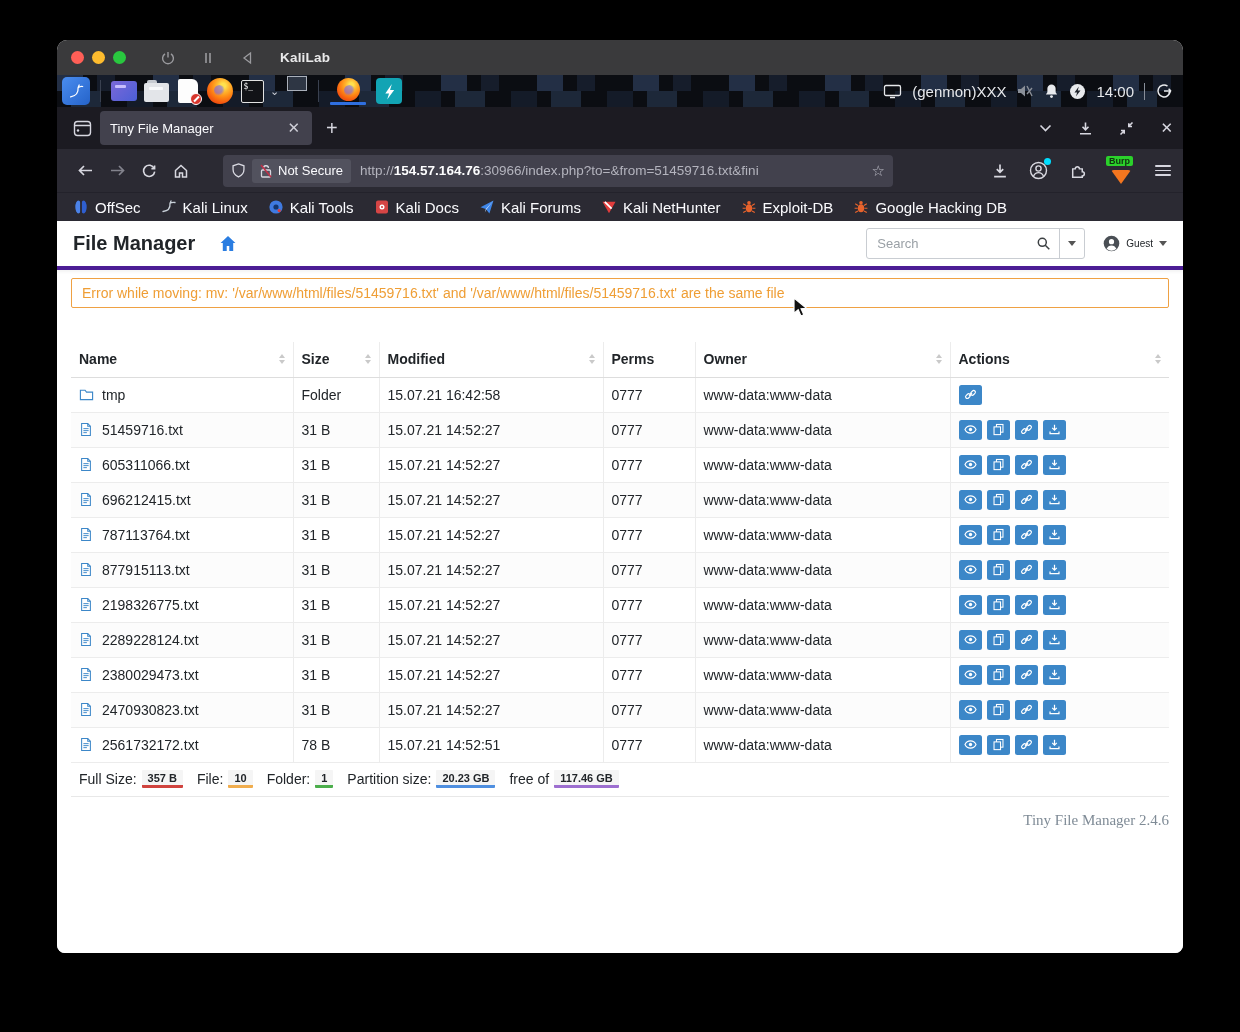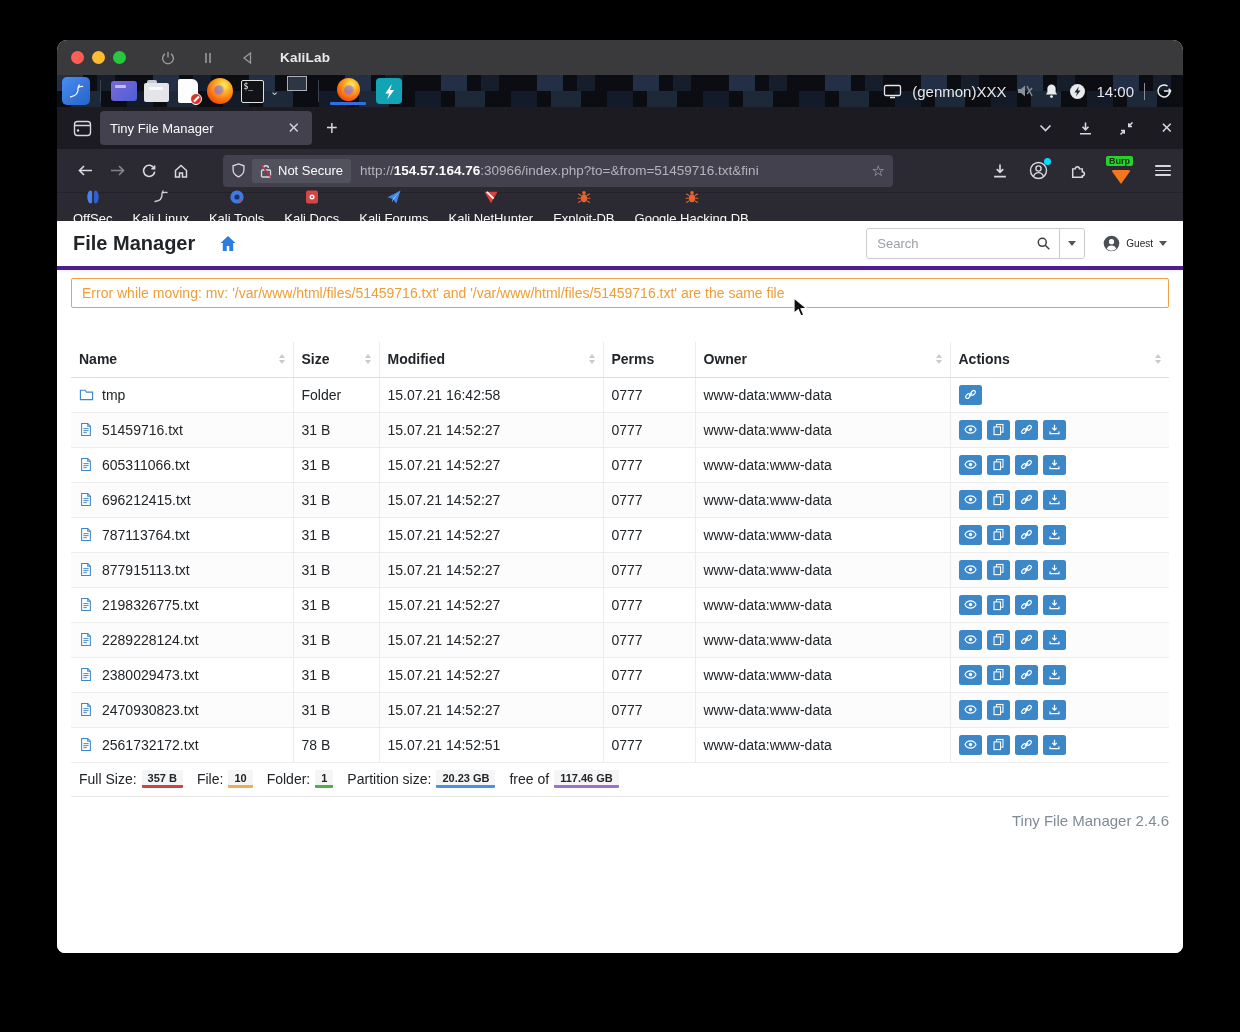--- a/index.html
+++ b/index.html
@@ -66,21 +66,21 @@
   .url-star { color:#b9b9c3; font-size:15px; margin-left:4px; z-index:2; }
   .nav-right { margin-left:auto; display:flex; align-items:center; gap:21px; }
   .acct { position:relative; display:flex; }
   .acct .dot { position:absolute; right:-3px; top:-3px; width:7px; height:7px; border-radius:50%; background:#00ddff; }
   .foxy { position:relative; width:26px; height:26px; }
   .foxy .lbl { position:absolute; top:-2px; left:-2px; background:#2bd12b; color:#103310; font-size:9px; font-weight:bold; padding:0 3px; border-radius:2px; z-index:2; }
   .foxy .fox { position:absolute; bottom:0; left:3px; width:0; height:0; border-left:10px solid transparent; border-right:10px solid transparent; border-top:14px solid #f4761f; border-radius:3px; }
   .burger span { display:block; width:16px; height:1.8px; background:#d7d7e0; margin:3px 0; border-radius:1px; }
 
   .ff-bookmarks { height:29px; background:#2b2a33; display:flex; align-items:center; gap:20px; padding:0 16px; flex:0 0 auto; border-top:1px solid #23222b; }
-  .bm { display:flex; align-items:center; gap:6px; color:#fbfbfe; font-size:13px; white-space:nowrap;flex-direction:column; }
+  .bm { display:flex; align-items:center; gap:6px; color:#fbfbfe; font-size:15px; white-space:nowrap; }
   .bmi { display:flex; width:16px; height:16px; }
 
   
   .webpage { flex:1; background:#fff; display:flex; flex-direction:column; overflow:hidden; }
   .fm-navbar { height:49px; display:flex; align-items:center; padding:4px 16px; border-bottom:4px solid #4c1d95; box-shadow:0 2px 3px rgba(0,0,0,.05); flex:0 0 auto; }
   .fm-title { font-size:20px; font-weight:bold; color:#212529; }
   .fm-home { margin-left:24px; display:flex; }
   .fm-right { margin-left:auto; display:flex; align-items:center; }
   .searchgrp { display:flex; align-items:center; border:1px solid #c9cdd2; border-radius:3px; height:31px; background:#fff; overflow:hidden; }
   .searchgrp input { border:none; outline:none; width:160px; padding:0 10px; font-size:13px; color:#333; font-family:inherit; }
@@ -107,21 +107,21 @@
   .sort .up { border-bottom:4px solid #c9c9c9; }
   .sort .dn { border-top:4px solid #c9c9c9; }
   .name-cell { display:flex; align-items:center; gap:8px; color:#212529; text-decoration:none; }
   .fico { display:flex; width:15px; height:15px; flex:0 0 auto; }
   .abtn { display:inline-flex; align-items:center; justify-content:center; width:23px; height:20px; border:none; border-radius:2.5px; background:var(--accent,#3c87c8); margin-right:5px; padding:0; vertical-align:middle; }
   .abtn svg { width:13px; height:13px; }
 
   .fm-summary { display:flex; align-items:center; height:34px; border-bottom:1px solid #e8e8e8; font-size:14px; color:#212529; padding-left:8px; }
   .s-label { margin-right:5px; }
   .s-badge { background:#f5f5f5; font-size:11px; font-weight:bold; padding:2px 6px 1px; border-bottom:3px solid #84cc16; margin-right:14px; border-radius:1px; }
-  .fm-version { text-align:right; color:#7f8b96; font-size:15px; margin-top:15px; }
+  .fm-version { text-align:right; color:#7f8b96; font-size:15px; margin-top:15px;font-family:Liberation Serif, serif; }
 
   
   .cursor { position:absolute; left:793px; top:297px; z-index:50; pointer-events:none; }
 
   svg { display:block; }
 </style>
 </head>
 <body>
 
 <div class="screen">

